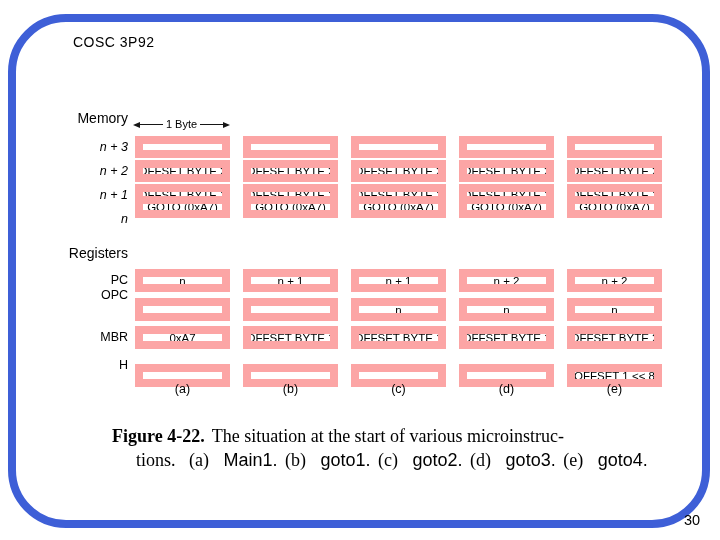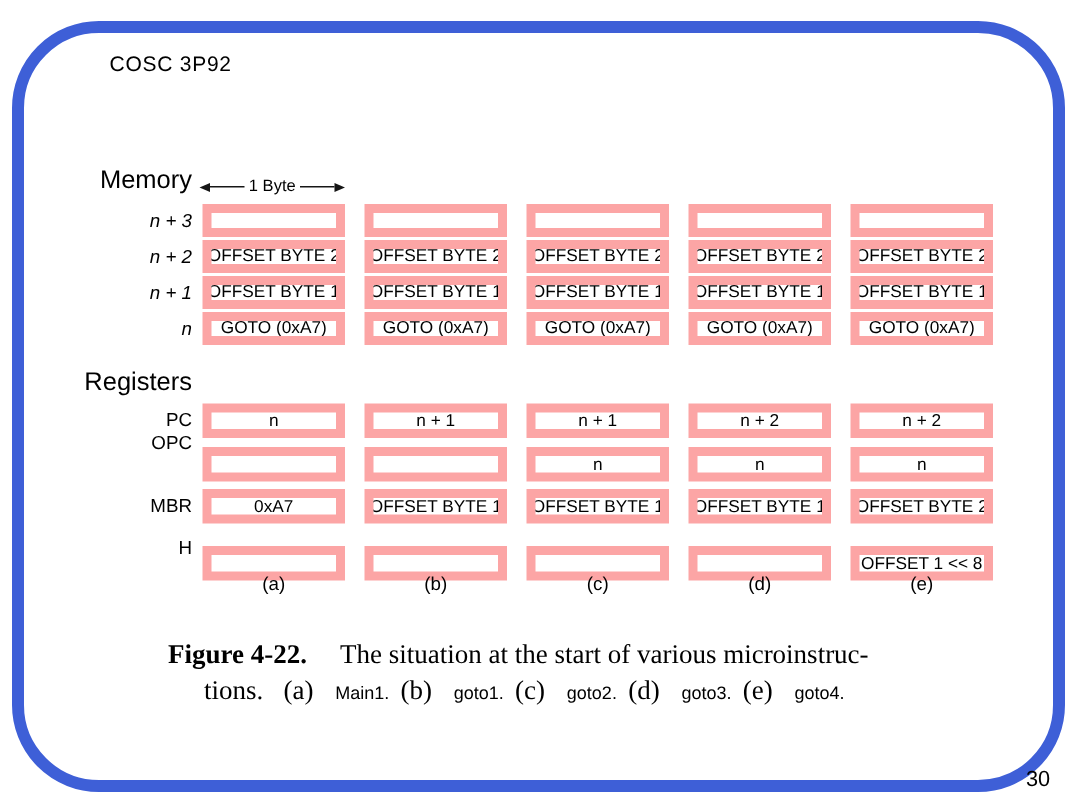--- a/index.html
+++ b/index.html
@@ -16,36 +16,36 @@
   .slide-title{
     position:absolute;left:66px;top:10px;background:#ffffff;
     padding:0 7px;font-size:14px;letter-spacing:0.5px;z-index:2;margin-top:24px;
   }
   .page-number{
     position:absolute;left:684px;top:512px;font-size:14.5px;z-index:2;
   }
   
   .sec-label{
     position:absolute;left:38px;width:90px;text-align:right;
-    font-size:17px;
+    font-size:14px;
   }
   .row-label{
     position:absolute;left:38px;width:90px;text-align:right;
     font-size:12.5px;white-space:nowrap;
   }
   .cell{
     position:absolute;width:95px;box-sizing:border-box;
-    border:6px solid #fca5a5;background:#ffffff;
+    border:8px solid #fca5a5;background:#ffffff;
     display:flex;align-items:center;justify-content:center;
     font-size:11.5px;white-space:nowrap;overflow:hidden;
   }
   .mcell{height:22px;}
   .rcell{height:23px;}
   .c0{left:135px}.c1{left:243px}.c2{left:351px}.c3{left:459px}.c4{left:567px}
-  .m0{top:136px}.m1{top:160px}.m2{top:184px}.m3{top:208px}
+  .m0{top:136px}.m1{top:160px}.m2{top:184px}.m3{top:196px}
   .r0{top:269px}.r1{top:298px}.r2{top:326px}.r3{top:364px}
   .ml0{top:136px}.ml1{top:160px}.ml2{top:184px}.ml3{top:208px}
   .ml0,.ml1,.ml2,.ml3{line-height:22px;font-style:italic;}
   .rl0{top:269px}.rl1{top:284px}.rl2{top:326px}.rl3{top:354px}
   .rl0,.rl1,.rl2,.rl3{line-height:23px;}
   .col-label{
     position:absolute;top:382px;width:95px;text-align:center;font-size:12.5px;
   }
   
   .byte-arrow{
@@ -62,24 +62,24 @@
   }
   .byte-arrow .seg{flex:1;height:1.5px;background:#161616;}
   .byte-arrow .byte-text{
     font-size:11px;padding:0 3px;white-space:nowrap;position:relative;top:-1px;
   }
   
   .caption{
     position:absolute;left:112px;top:425px;width:540px;
     font-family:"Liberation Serif",serif;font-size:18px;line-height:23.5px;
   }
-  .caption .fig-label{font-weight:bold;margin-right:22px;}
+  .caption .fig-label{font-weight:bold;margin-right:7px;}
   .caption .lead{margin-right:6px;margin-left:24px;}
   .caption .mono-name{
-    font-family:"Liberation Sans",sans-serif;font-size:12px;padding-left:10px;
+    font-family:"Liberation Sans",sans-serif;font-size:18px;padding-left:10px;
   }
   .caption .marker{margin-left:3px;}
 </style>
 </head>
 <body>
 
 <div class="frame"></div>
 
 <div class="slide-title">COSC 3P92</div>
 

